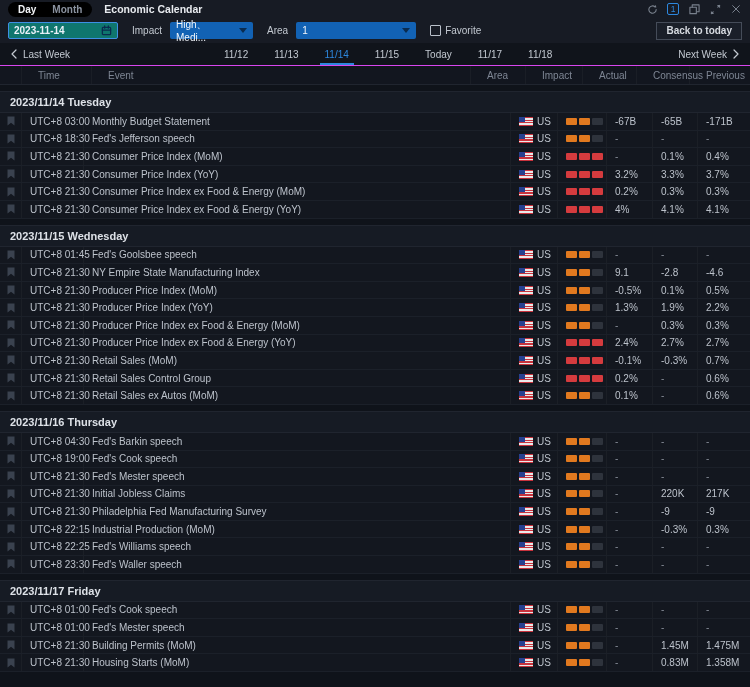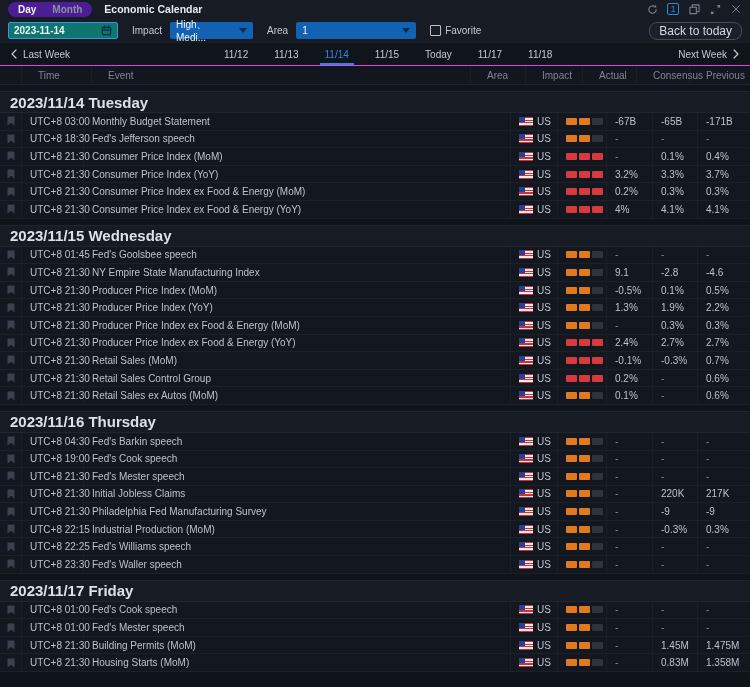--- a/index.html
+++ b/index.html
@@ -16,21 +16,21 @@
     --impact-high: #d53b3e;
     --impact-medium: #e1791f;
     --impact-off: #2e333c;
   }
 
   
   .titlebar {
     height: 18px; background: #171b24;
     display: flex; align-items: center; padding: 0 8px; gap: 12px;
   }
-  .mode-pill { display: flex; background: #4c1d95; border-radius: 9px; padding: 1px 2px; }
+  .mode-pill { display: flex; background: #000000; border-radius: 9px; padding: 1px 2px; }
   .mode-tab { padding: 1px 8px; border-radius: 8px; color: #8b93a0; font-weight: bold; cursor: default; }
   .mode-tab.active { color: #f2f4f7; }
   .app-title { font-weight: bold; color: #e8ebef; font-size: 10.5px; }
   .titlebar-right { margin-left: auto; display: flex; align-items: center; gap: 9px; color: #79818d; }
   .win-icon { width: 12px; height: 12px; display: flex; align-items: center; justify-content: center; }
   .win-icon svg { display: block; }
   .win-badge {
     width: 12px; height: 12px; border: 1px solid var(--accent); border-radius: 2px;
     color: var(--accent); font-size: 8.5px; display: flex; align-items: center; justify-content: center;
   }
@@ -53,22 +53,22 @@
   }
   .dd-impact { width: 83px; }
   .dd-area { width: 120px; }
   .caret-down {
     width: 0; height: 0; border-left: 4px solid transparent; border-right: 4px solid transparent;
     border-top: 5px solid #0a2c50; margin-left: 6px;
   }
   .favorite-wrap { display: flex; align-items: center; gap: 4px; margin-left: 6px; color: #c3c9d1; }
   .checkbox { width: 11px; height: 11px; border: 1px solid #b9c0ca; border-radius: 1px; background: transparent; }
   .back-btn {
-    margin-left: auto; border: 1px solid #454c59; border-radius: 8px; background: #1a1f29;
-    color: #d6dae0; font-size: 12px; padding: 2px 9px; height: 18px; display: flex; align-items: center;
+    margin-left: auto; border: 1px solid #454c59; border-radius: 0; background: #1a1f29;
+    color: #d6dae0; font-size: 10px; padding: 2px 9px; height: 18px; display: flex; align-items: center; font-weight: bold;
   }
 
   
   .weeknav {
     height: 23px; background: #10141b; border-bottom: 1px solid #d946ef;
     display: flex; align-items: center; padding: 0 10px;
   }
   .week-link { display: flex; align-items: center; gap: 5px; color: #c3c9d1; }
   .days { flex: 1; display: flex; justify-content: center; gap: 0; height: 100%; align-items: stretch; transform: translateX(14px); }
   .day {
@@ -92,21 +92,21 @@
     border-bottom: 1px solid #20252f;
     gap: 8px;
   }
   .table-header .cell, .row .cell { border-right: 1px solid rgba(255,255,255,0.035); }
   .table-header .cell:last-child, .row .cell:last-child { border-right: none; }
 
   .section { margin-top: 6px; }
   .section-header {
     height: 22px; background: #161b24; border-top: 1px solid #20252f; border-bottom: 1px solid #20252f;
     display: flex; align-items: center; padding-left: 10px;
-    color: #dde1e7; font-weight: bold; font-size: 15px;
+    color: #dde1e7; font-weight: bold; font-size: 11px;
   }
   .row { height: 17.6px; background: #13171f; border-bottom: 1px solid #1b2029; color: #bcc2cb; }
   .dim { color: #848b96; }
 
   .bookmark { opacity: .9; }
 
   .flag { position: relative; width: 14px; height: 9px; display: inline-block; margin-right: 4px; flex: none;
     background: repeating-linear-gradient(180deg, #c8323c 0 1.3px, #e9e9e9 1.3px 2.6px); }
   .flag::before { content: ""; position: absolute; left: 0; top: 0; width: 6px; height: 5px; background: #27408f; }
 

